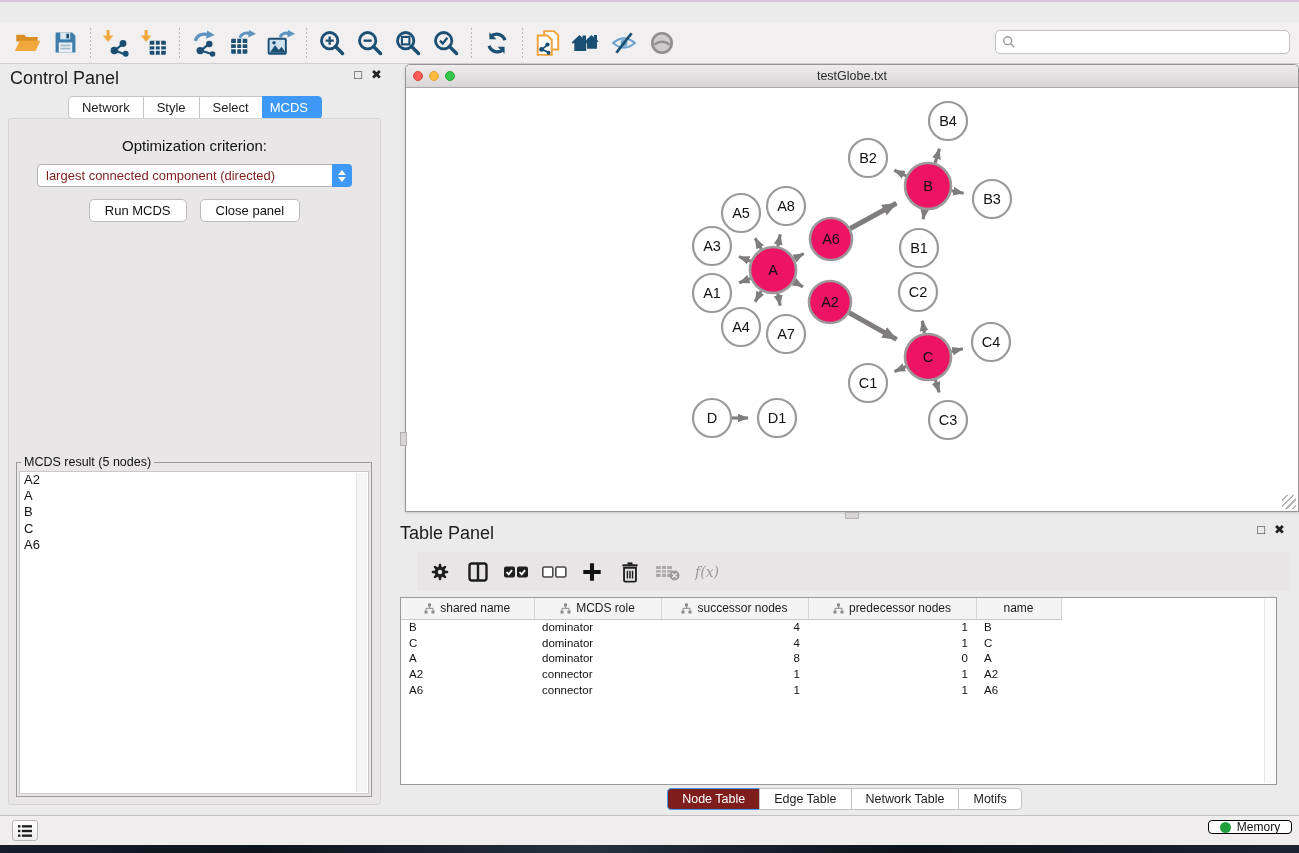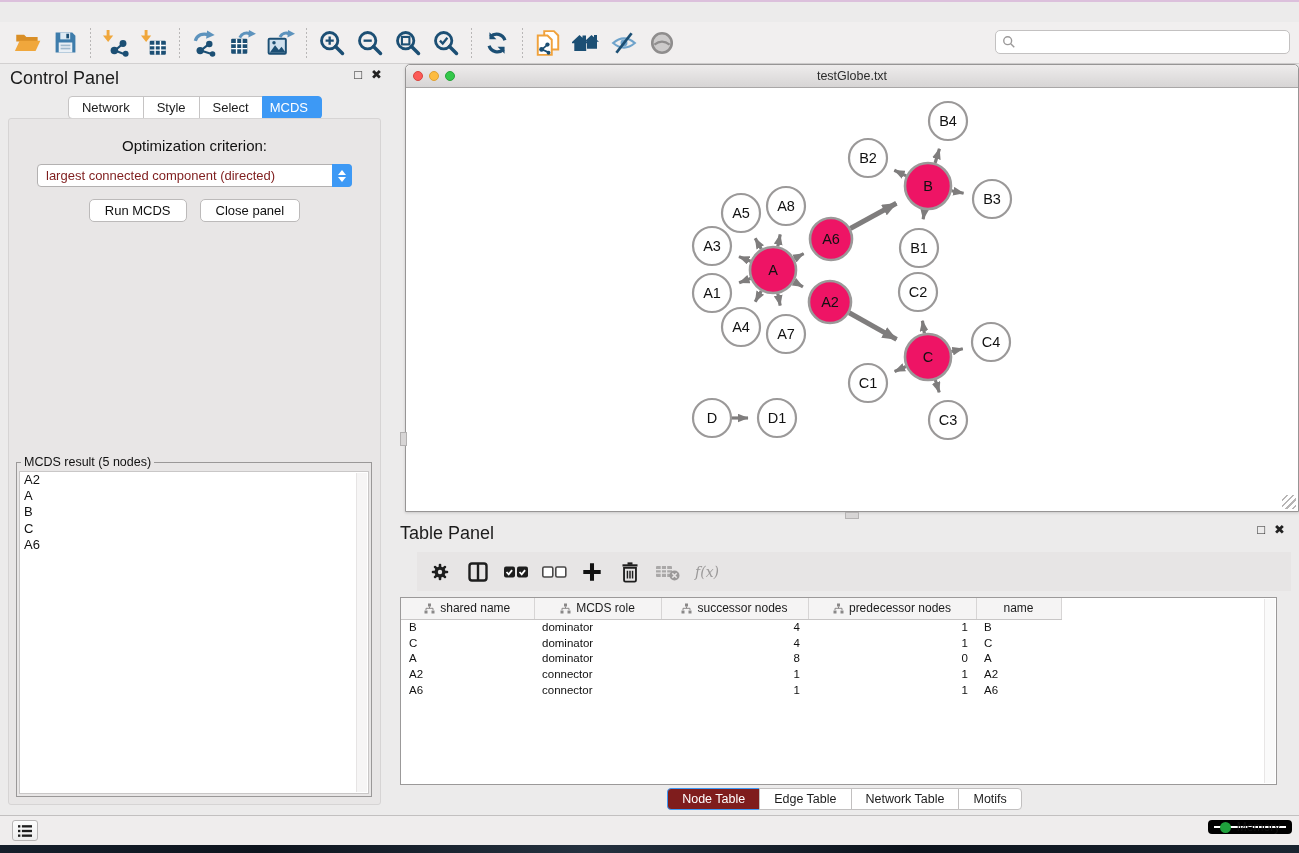--- a/index.html
+++ b/index.html
@@ -123,21 +123,21 @@
   .seg:last-child { border-radius:0 4px 4px 0; }
   .seg.active { background:#7f1d1d; border-color:#3d99f5; color:#fff; }
 
   
   .statusbar { position:absolute; top:815px; left:0; right:0; height:30px;
     background:#efeded; border-top:1px solid #c2c0c0; }
   .list-btn { position:absolute; left:12px; top:4px; width:26px; height:21px;
     background:linear-gradient(#fdfdfd,#ededed); border:1px solid #b7b5b5; border-radius:3px;
     display:flex; align-items:center; justify-content:center; }
   .memory-btn { position:absolute; right:7px; top:4px; width:84px; height:14px;
-    background:#fff; border:6px solid #000000; border-radius:4px;
+    background:#fff; border:1px solid #000000; border-radius:4px;
     display:flex; align-items:center; justify-content:center; gap:6px; font-size:12px; color:#111; }
   .mem-dot { width:11px; height:11px; border-radius:50%; background:#1fa03c; }
 
   svg.ic { display:block; }
 </style>
 </head>
 <body>
 
 <div class="screen">
   <div class="desktop-top"></div>

